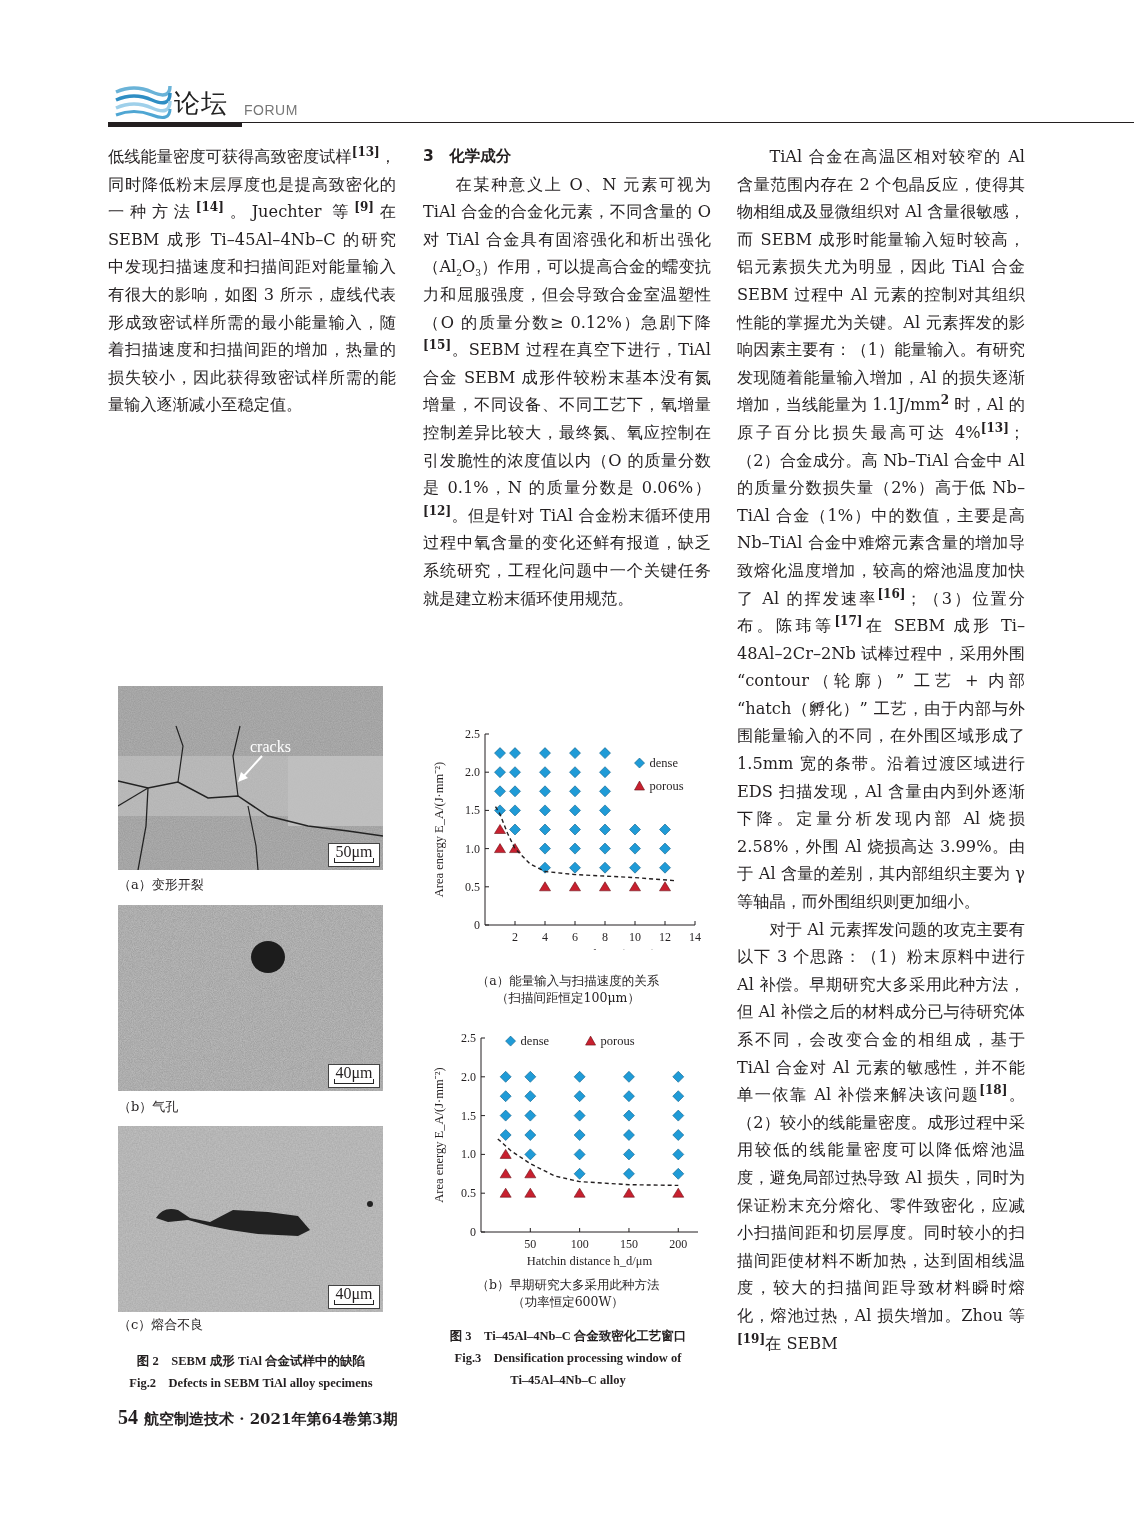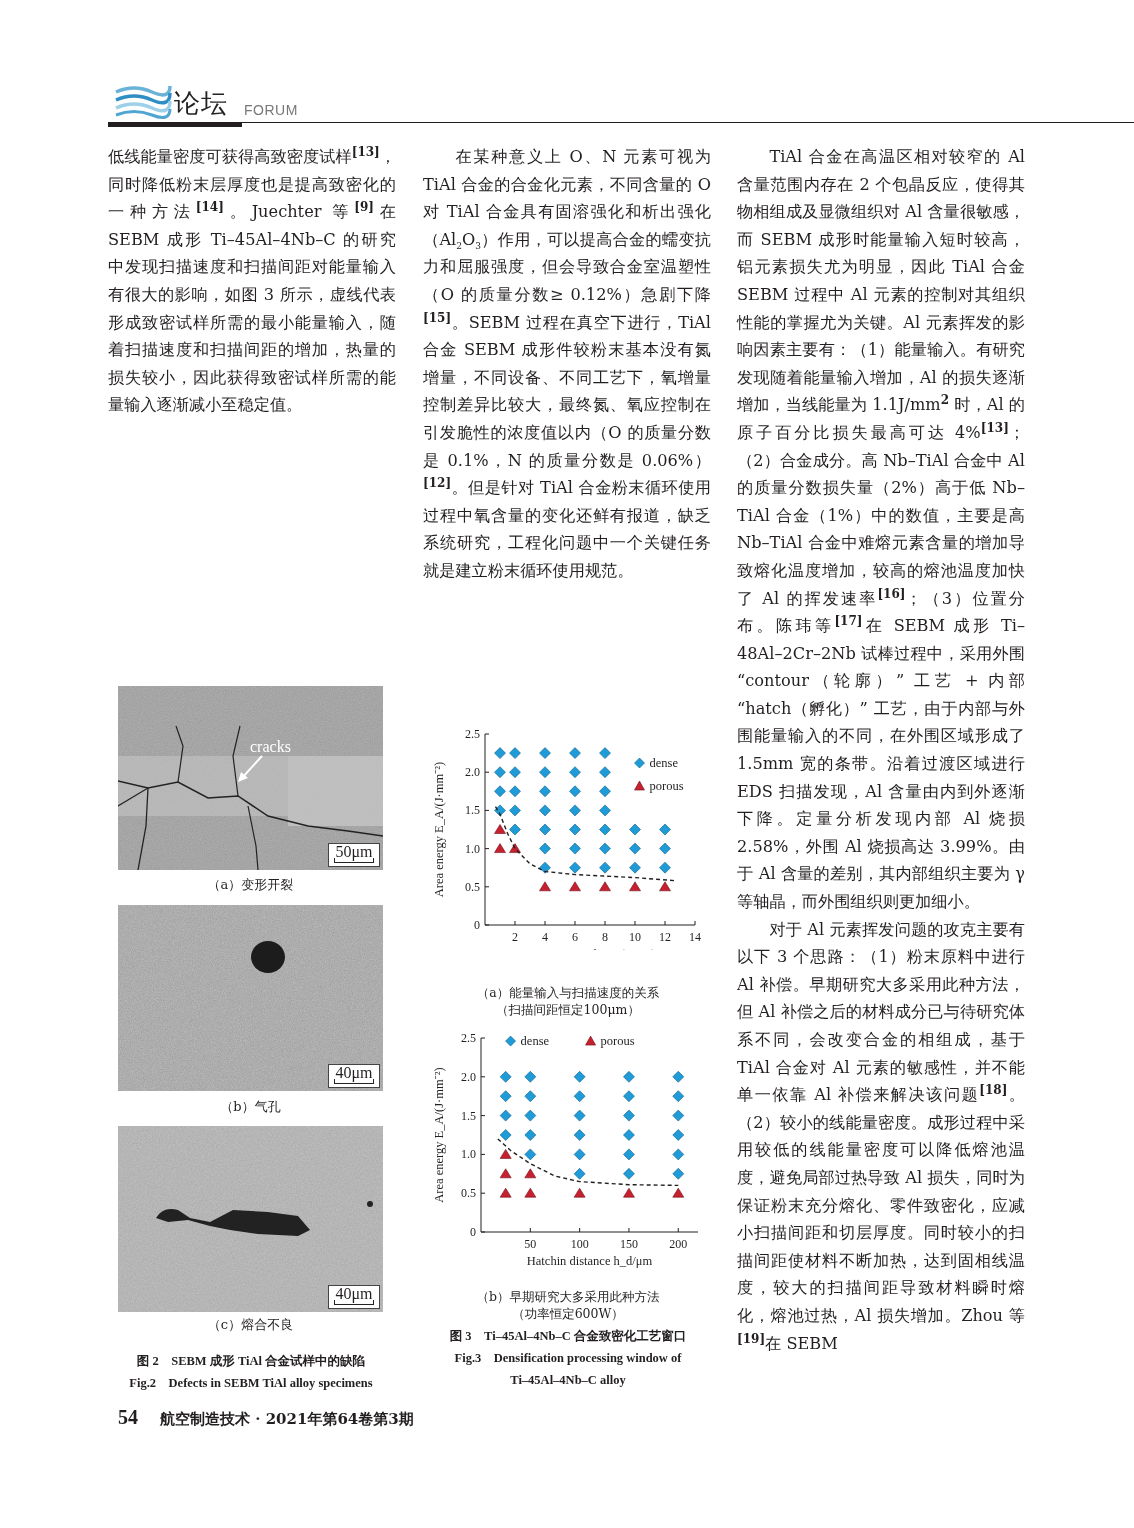--- a/index.html
+++ b/index.html
@@ -20,35 +20,35 @@
   .indent { text-indent: 2em; }
   .col1 { left: 108px; top: 143px; width: 288px; }
   .col2 { left: 423px; top: 143px; width: 288px; }
   .col3 { left: 737px; top: 143px; width: 288px; }
   .section-title { font-weight: bold; font-family: "DejaVu Sans", sans-serif; font-size: 15.5px; }
   sup { font-size: 12px; line-height: 0; font-weight: bold; }
   sub { font-size: 9px; line-height: 0; }
 
   .micro { position: absolute; left: 118px; width: 265px; overflow: hidden; }
   .micro svg { display: block; }
-  .subcap { position: absolute; left: 118px; width: 265px; text-align: center; font-size: 13px;
+  .subcap { position: absolute; left: 118px; width: 265px; font-size: 13px;
             font-family: "DejaVu Serif", serif; }
   .scalebar { position: absolute; right: 3px; bottom: 3px; width: 50px; height: 22px;
               background: #fff; border: 1px solid #444; font-size: 16px; text-align: center;
               font-family: "Liberation Serif", serif; line-height: 16px; }
   .scalebar .bar { position: absolute; left: 5px; right: 5px; bottom: 3px; height: 4px;
                    border: 1px solid #222; border-top: none; }
   .figcap { position: absolute; text-align: center; font-weight: bold; font-size: 12.5px;
             font-family: "Liberation Serif", serif; line-height: 22px; }
   .chart { position: absolute; }
   .chart-sub { position: absolute; text-align: center; font-size: 12.5px; line-height: 17px;
-               font-family: "DejaVu Serif", serif; margin-top: 12px; }
+               font-family: "DejaVu Serif", serif; }
   .footer { position: absolute; left: 118px; top: 1406px; font-size: 15px; font-weight: bold;
             font-family: "DejaVu Serif", serif; }
-  .footer .pgnum { font-size: 20px; font-family: "Liberation Serif", serif; margin-right: 22px; }
+  .footer .pgnum { font-size: 20px; font-family: "Liberation Serif", serif; margin-right: 6px; }
 </style>
 </head>
 <body>
 
 <div class="header">
   <svg class="logo-waves" viewBox="0 0 58 36">
     <path d="M2 8 Q 20 0 38 8 T 56 2" fill="none" stroke="#6ab3d8" stroke-width="3.5"></path>
     <path d="M2 16 Q 20 8 38 16 T 56 9" fill="none" stroke="#2f8ec4" stroke-width="3.5"></path>
     <path d="M2 24 Q 20 16 38 24 T 56 17" fill="none" stroke="#9fd0ea" stroke-width="3.5"></path>
     <path d="M2 31 Q 20 24 38 31 T 56 25" fill="none" stroke="#4fa6d3" stroke-width="3"></path>
@@ -57,20 +57,21 @@
   <div class="logo-forum">FORUM</div>
   <div class="rule-thick"></div>
   <div class="rule-thin"></div>
 </div>
 
 <div class="col col1">
   <p><span>低线能量密度可获得高致密度试样</span><sup>[13]</sup><span>，同时降低粉末层厚度也是提高致密化的一种方法</span><sup>[14]</sup><span>。Juechter 等</span><sup>[9]</sup><span>在 SEBM 成形 Ti–45Al–4Nb–C 的研究中发现扫描速度和扫描间距对能量输入有很大的影响，如图 3 所示，虚线代表形成致密试样所需的最小能量输入，随着扫描速度和扫描间距的增加，热量的损失较小，因此获得致密试样所需的能量输入逐渐减小至稳定值。</span></p>
 </div>
 
 <div class="col col2">
+  <p class="section-title">3　化学成分</p>
   <p class="indent"><span>在某种意义上 O、N 元素可视为 TiAl 合金的合金化元素，不同含量的 O 对 TiAl 合金具有固溶强化和析出强化（Al</span><sub>2</sub><span>O</span><sub>3</sub><span>）作用，可以提高合金的蠕变抗力和屈服强度，但会导致合金室温塑性（O 的质量分数≥ 0.12%）急剧下降</span><sup>[15]</sup><span>。SEBM 过程在真空下进行，TiAl 合金 SEBM 成形件较粉末基本没有氮增量，不同设备、不同工艺下，氧增量控制差异比较大，最终氮、氧应控制在引发脆性的浓度值以内（O 的质量分数是 0.1%，N 的质量分数是 0.06%）</span><sup>[12]</sup><span>。但是针对 TiAl 合金粉末循环使用过程中氧含量的变化还鲜有报道，缺乏系统研究，工程化问题中一个关键任务就是建立粉末循环使用规范。</span></p>
 </div>
 
 <div class="col col3">
   <p class="indent"><span>TiAl 合金在高温区相对较窄的 Al 含量范围内存在 2 个包晶反应，使得其物相组成及显微组织对 Al 含量很敏感，而 SEBM 成形时能量输入短时较高，铝元素损失尤为明显，因此 TiAl 合金 SEBM 过程中 Al 元素的控制对其组织性能的掌握尤为关键。Al 元素挥发的影响因素主要有：（1）能量输入。有研究发现随着能量输入增加，Al 的损失逐渐增加，当线能量为 1.1J/mm</span><sup>2</sup><span> 时，Al 的原子百分比损失最高可达 4%</span><sup>[13]</sup><span>；（2）合金成分。高 Nb–TiAl 合金中 Al 的质量分数损失量（2%）高于低 Nb–TiAl 合金（1%）中的数值，主要是高 Nb–TiAl 合金中难熔元素含量的增加导致熔化温度增加，较高的熔池温度加快了 Al 的挥发速率</span><sup>[16]</sup><span>；（3）位置分布。陈玮等</span><sup>[17]</sup><span>在 SEBM 成形 Ti–48Al–2Cr–2Nb 试棒过程中，采用外围 “contour（轮廓）” 工艺 + 内部 “hatch（孵化）” 工艺，由于内部与外围能量输入的不同，在外围区域形成了 1.5mm 宽的条带。沿着过渡区域进行 EDS 扫描发现，Al 含量由内到外逐渐下降。定量分析发现内部 Al 烧损 2.58%，外围 Al 烧损高达 3.99%。由于 Al 含量的差别，其内部组织主要为 γ 等轴晶，而外围组织则更加细小。</span></p>
   <p class="indent"><span>对于 Al 元素挥发问题的攻克主要有以下 3 个思路：（1）粉末原料中进行 Al 补偿。早期研究大多采用此种方法，但 Al 补偿之后的材料成分已与待研究体系不同，会改变合金的相组成，基于 TiAl 合金对 Al 元素的敏感性，并不能单一依靠 Al 补偿来解决该问题</span><sup>[18]</sup><span>。（2）较小的线能量密度。成形过程中采用较低的线能量密度可以降低熔池温度，避免局部过热导致 Al 损失，同时为保证粉末充分熔化、零件致密化，应减小扫描间距和切层厚度。同时较小的扫描间距使材料不断加热，达到固相线温度，较大的扫描间距导致材料瞬时熔化，熔池过热，Al 损失增加。Zhou 等</span><sup>[19]</sup><span>在 SEBM</span></p>
 </div>
 
 <div class="micro" style="top:686px;height:184px;">
   <svg width="265" height="184" viewBox="0 0 265 184">

